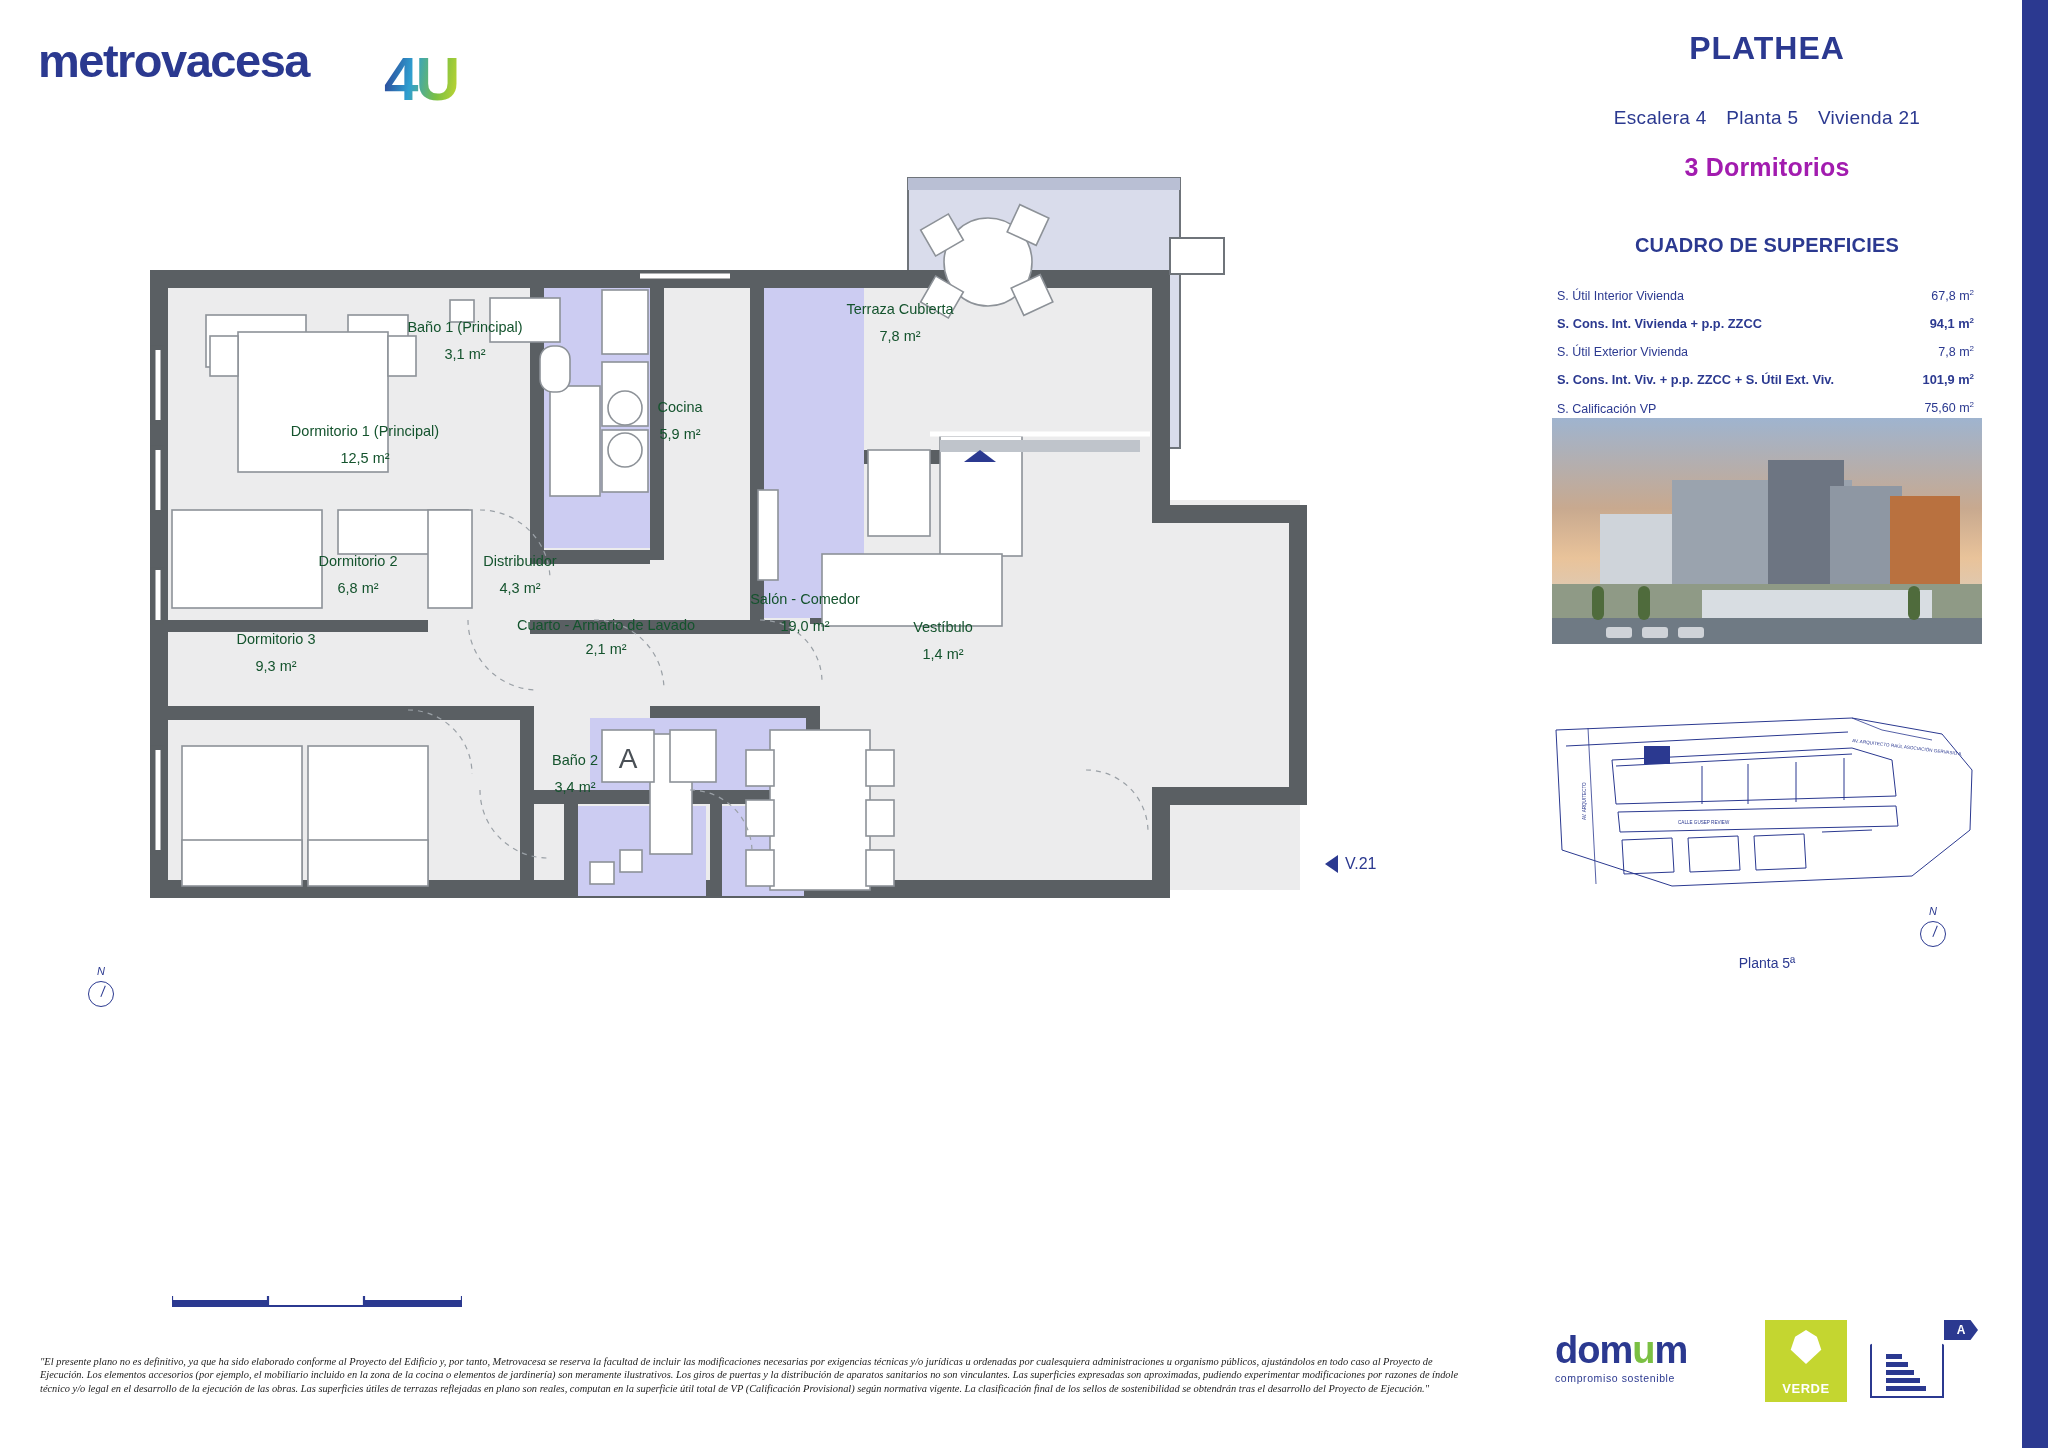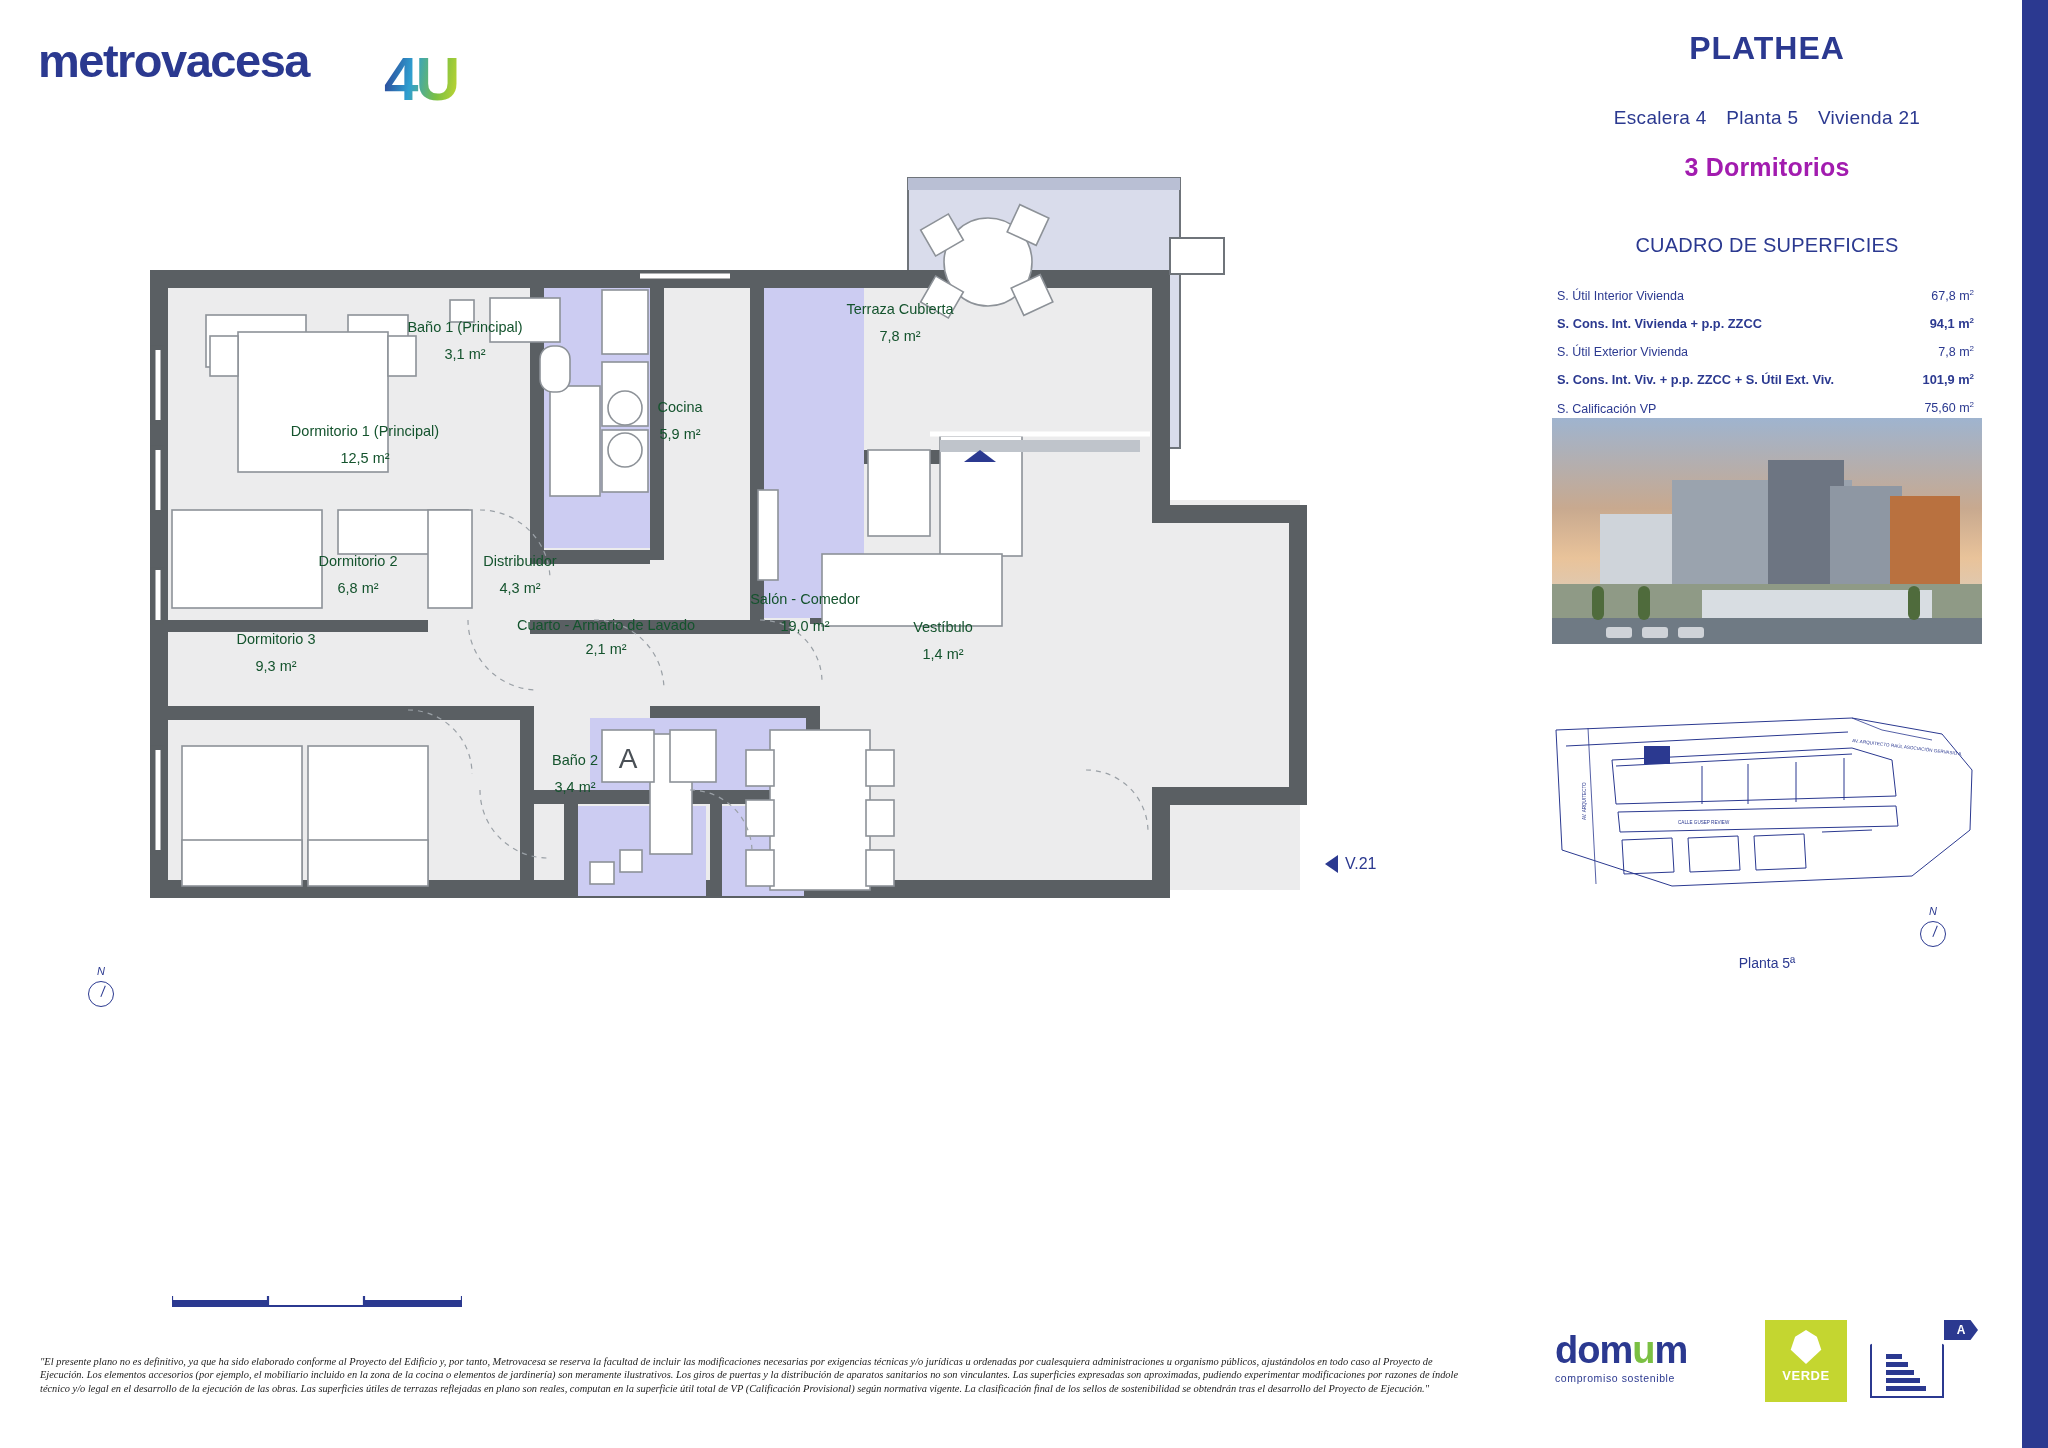--- a/index.html
+++ b/index.html
@@ -28,21 +28,21 @@
     background: linear-gradient(100deg, #2b3990 0%, #2f9fd0 38%, #7bc043 72%, #c4d630 100%);
     -webkit-background-clip: text; background-clip: text; color: transparent;
   }
 
   
   .rpanel { position:absolute; left:1552px; top:30px; width:430px; }
   .rtitle { text-align:center; font-size:32px; font-weight:700; color:#2b3990; letter-spacing:1px; }
   .rsub { text-align:center; font-size:19px; color:#2b3990; margin-top:40px; letter-spacing:.3px; }
   .rsub span { margin:0 7px; }
   .rrooms { text-align:center; font-size:25px; font-weight:700; color:#a21caf; margin-top:24px; letter-spacing:.2px; }
-  .cuadro-title { text-align:center; font-size:20px; font-weight:400; color:#2b3990; margin-top:52px; letter-spacing:.2px; }
+  .cuadro-title { text-align:center; font-size:20px; font-weight:700; color:#2b3990; margin-top:52px; letter-spacing:.2px; }
 
   table.surf { width:100%; border-collapse:collapse; margin-top:24px; }
   table.surf td { color:#2b3990; font-size:12.5px; padding:6.5px 0 6.5px 5px; vertical-align:bottom; }
   table.surf td.v { text-align:right; padding-right:8px; white-space:nowrap; }
   table.surf tr.b td { font-weight:700; font-size:12.8px; }
   sup { font-size:8px; vertical-align:super; }
 
   
   .render {
     position:absolute; left:1552px; top:418px; width:430px; height:226px;
@@ -73,21 +73,21 @@
   .compass:before { content:""; position:absolute; left:50%; top:3px; width:1.4px; height:12px; background:#2b3990; transform:translateX(-50%) rotate(22deg); transform-origin:bottom center;}
 
   
   .domum { position:absolute; left:1555px; top:1330px; width:185px; }
   .domum-main { font-size:38px; font-weight:700; color:#2b3990; letter-spacing:-1px; line-height:40px; }
   .domum-main .u { color:#7bc043; }
   .domum-sub { font-size:10.5px; color:#2b3990; letter-spacing:.6px; margin-top:2px; }
   .verde { position:absolute; left:1765px; top:1320px; width:82px; height:82px; background:#c4d630; }
   .verde .leaf { width:34px; height:34px; margin:10px auto 0; background:#ffffff;
     clip-path: polygon(50% 0%, 82% 20%, 95% 58%, 50% 100%, 5% 58%, 18% 20%); }
-  .verde .vt { text-align:center; font-size:13px; font-weight:700; color:#fff; letter-spacing:.5px; margin-top:4px; }
+  .verde .vt { text-align:center; font-size:13px; font-weight:700; color:#fff; letter-spacing:.5px; margin-top:17px; }
   .energy { position:absolute; left:1870px; top:1320px; width:112px; height:82px; }
   .energy .house { position:absolute; left:0; top:6px; width:74px; height:72px; border:2px solid #2b3990; border-top:none;
      clip-path: polygon(0% 26%, 50% 0%, 100% 26%, 100% 100%, 0% 100%); }
   .energy .steps { position:absolute; left:16px; top:34px; }
   .energy .steps i { display:block; background:#2b3990; height:5px; margin-bottom:3px; }
   .energy .tag { position:absolute; left:74px; top:0px; width:34px; height:20px; background:#2b3990;
      clip-path: polygon(0 0, 78% 0, 100% 50%, 78% 100%, 0 100%); color:#fff; font-size:12px; font-weight:700; text-align:center; line-height:20px; }
 
   
   .plan { position:absolute; left:150px; top:150px; width:1180px; height:760px; }

